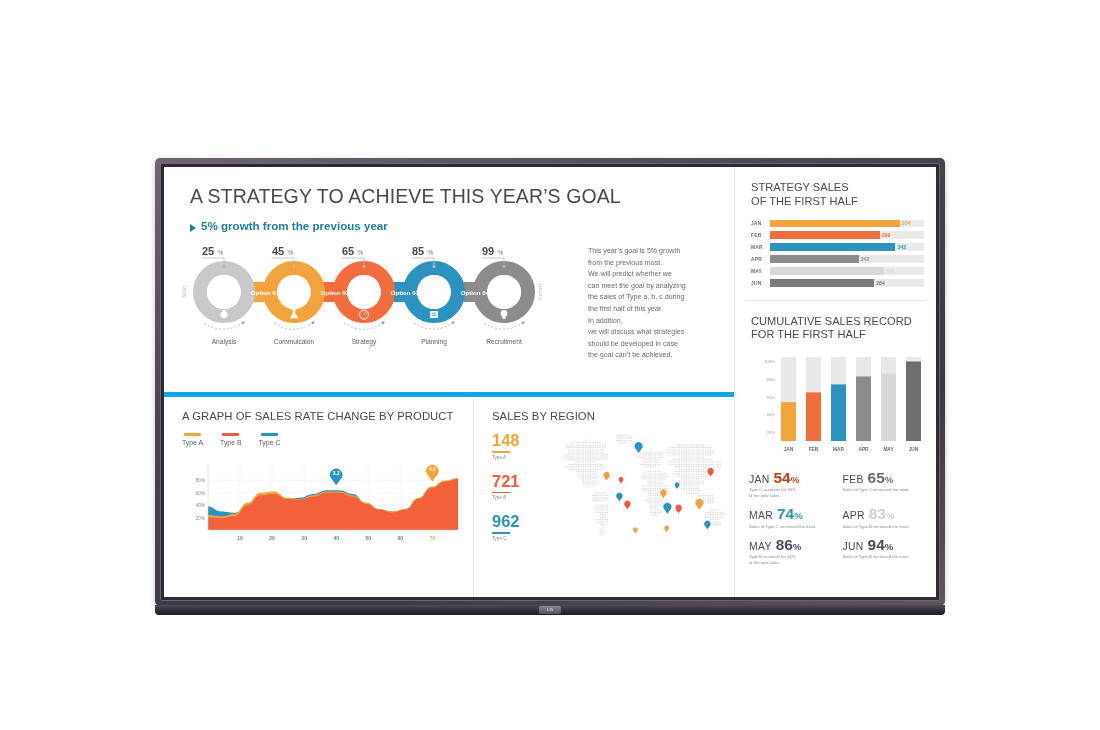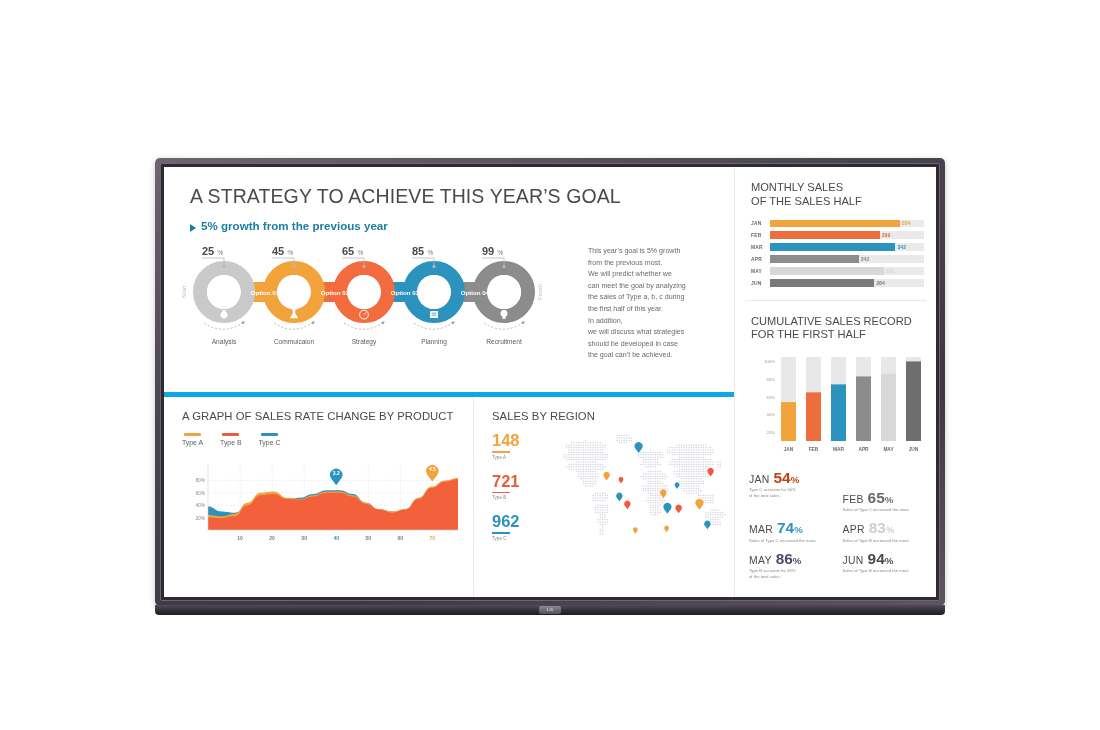--- a/index.html
+++ b/index.html
@@ -1255,22 +1255,22 @@
                   </svg>
               </div>
             </div>
           </div>
         </div>
 
         <div class="col-right">
 
           <div class="panel">
             <div class="panel-title">
-              <div>MONTHLY SALES</div>
-              <div>OF THE SALES HALF</div>
+              <div>STRATEGY SALES</div>
+              <div>OF THE FIRST HALF</div>
             </div>
             <div class="bars" id="bar-list">
                 <div class="bar-row">
                   <div class="bar-lab">JAN</div>
                   <div class="bar-track">
                     <div class="bar-fill" style="width: 84.2857%; background: rgb(242, 163, 60);"></div>
                     <div class="bar-val" style="left: calc(84.2857% + 2px); color: rgb(242, 163, 60);">354</div>
                   </div>
                 </div>
                 <div class="bar-row">
@@ -1349,21 +1349,21 @@
               <div class="stat">
                 <div class="stat-head">
                   <span class="stat-mon">JAN</span>
                   <span class="stat-pct" style="color: #c2410c;"><span class="val">54</span><span class="sm">%</span></span>
                 </div>
                 <div class="stat-desc">Type C accounts for 50%<br>of the total sales.</div>
               </div>
               <div class="stat">
                 <div class="stat-head">
                   <span class="stat-mon">FEB</span>
-                  <span class="stat-pct" style="color: rgb(106, 106, 106); margin-top: 20px;"><span class="val">65</span><span class="sm">%</span></span>
+                  <span class="stat-pct" style="color: rgb(106, 106, 106);"><span class="val">65</span><span class="sm">%</span></span>
                 </div>
                 <div class="stat-desc">Sales of Type C increased the most.</div>
               </div>
               <div class="stat">
                 <div class="stat-head">
                   <span class="stat-mon">MAR</span>
                   <span class="stat-pct" style="color: rgb(43, 147, 189);"><span class="val">74</span><span class="sm">%</span></span>
                 </div>
                 <div class="stat-desc">Sales of Type C increased the most.</div>
               </div>

